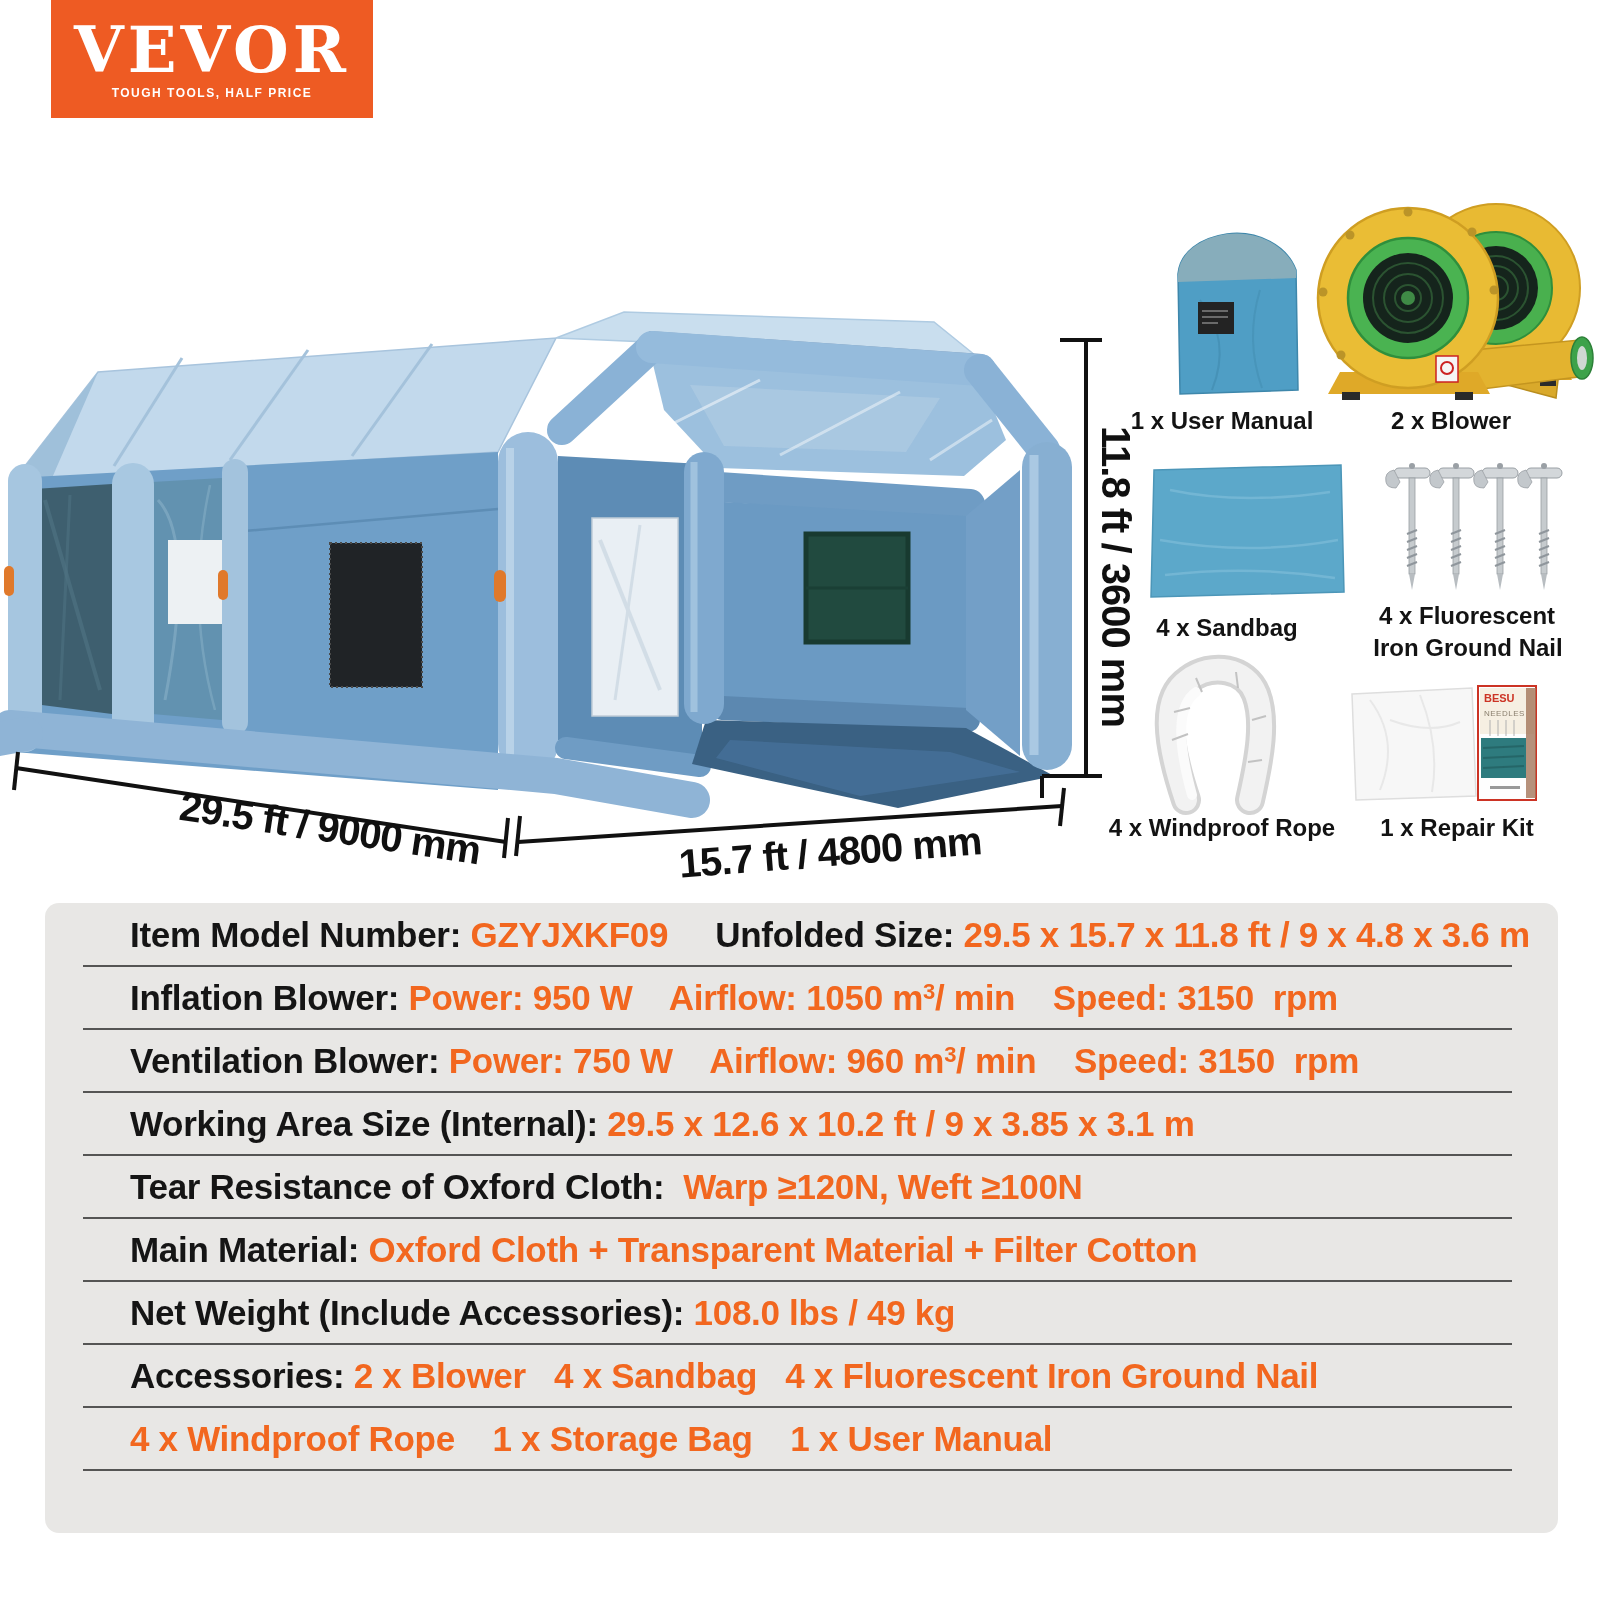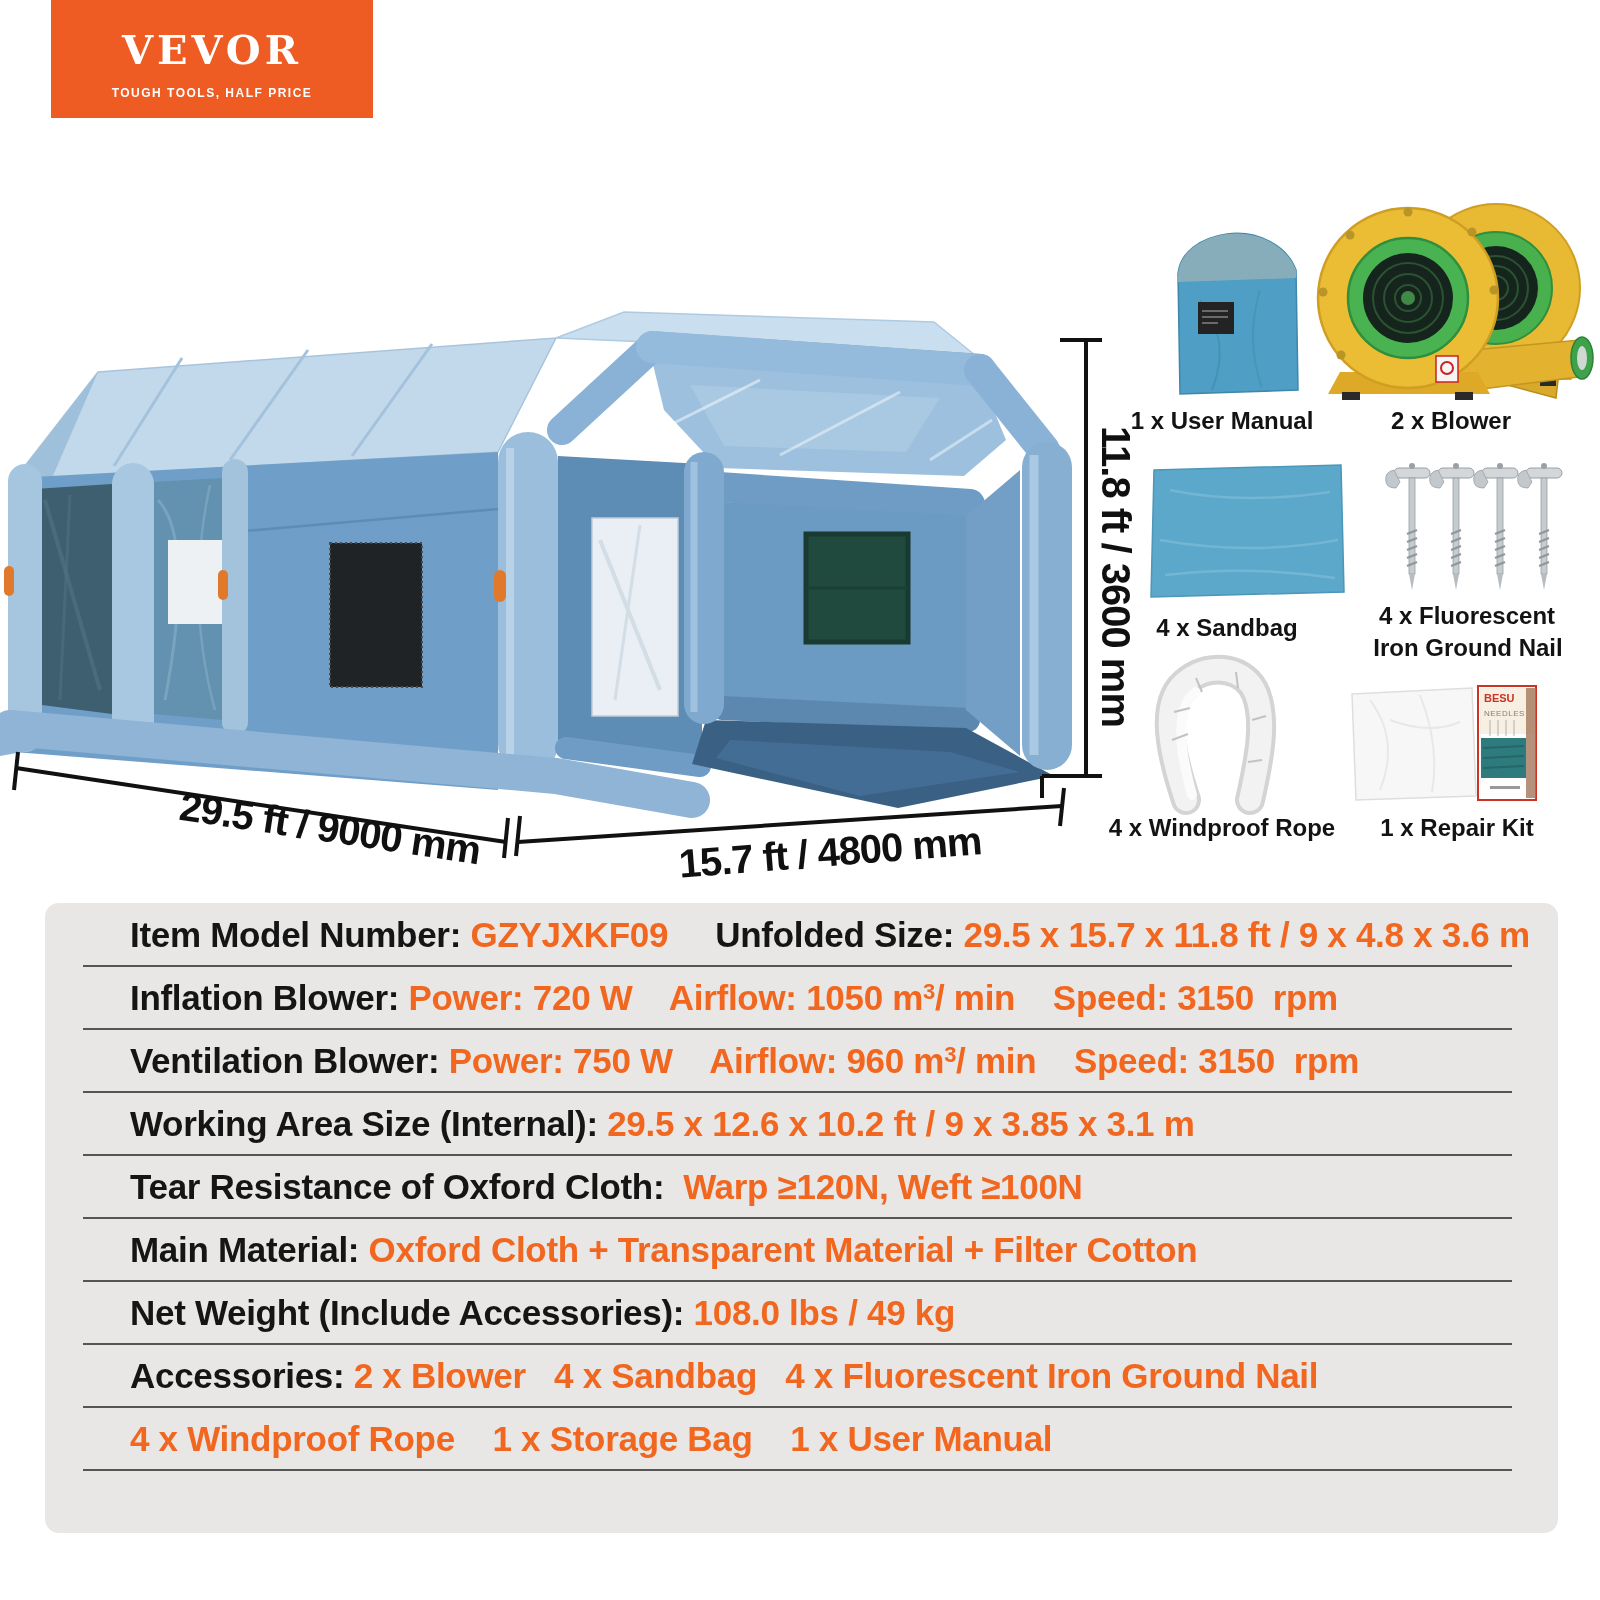--- a/index.html
+++ b/index.html
@@ -1,21 +1,21 @@
 <!DOCTYPE html>
 <html><head>
 <meta charset="utf-8">
 <style>
   html,body{margin:0;padding:0;background:#ffffff;}
   .stage{position:relative;width:1600px;height:1600px;background:#fff;overflow:hidden;
          font-family:"Liberation Sans",sans-serif;}
   
   .logo{position:absolute;left:51px;top:0;width:322px;height:118px;background:#EE5B23;
         display:flex;flex-direction:column;align-items:center;justify-content:center;}
-  .logo .brand{color:#fff;font-family:"DejaVu Serif",serif;font-weight:bold;font-size:40px;
+  .logo .brand{color:#fff;font-family:"DejaVu Serif",serif;font-weight:bold;font-size:64px;
                letter-spacing:4px;line-height:60px;margin-top:2px;}
   .logo .tagline{color:#fff;font-size:12px;font-weight:bold;letter-spacing:1.5px;margin-top:6px;}
   
   .scene{position:absolute;left:0;top:0;}
   
   .dim-label{position:absolute;font-weight:bold;font-size:40px;color:#101010;white-space:nowrap;
              letter-spacing:-1px;width:360px;text-align:center;transform-origin:center;}
   
   .acc-label{position:absolute;font-size:24px;font-weight:bold;color:#131313;white-space:nowrap;
              transform:translateX(-50%);line-height:34px;}
@@ -275,21 +275,21 @@
   <div class="acc-label" style="left:1222px;top:404px;">1 x User Manual</div>
   <div class="acc-label" style="left:1451px;top:404px;">2 x Blower</div>
   <div class="acc-label" style="left:1227px;top:611px;">4 x Sandbag</div>
   <div class="acc-label" style="left:1467px;top:599px;">4 x Fluorescent</div>
   <div class="acc-label" style="left:1468px;top:631px;">Iron Ground Nail</div>
   <div class="acc-label" style="left:1222px;top:811px;">4 x Windproof Rope</div>
   <div class="acc-label" style="left:1457px;top:811px;">1 x Repair Kit</div>
 
   <div class="spec-table" id="spec-table">
       <div class="spec-row" style="top: 0px;"><span class="k">Item Model Number: </span><span class="o">GZYJXKF09</span><span class="k">     Unfolded Size: </span><span class="o">29.5 x 15.7 x 11.8 ft / 9 x 4.8 x 3.6 m</span></div>
-      <div class="spec-row" style="top: 63px;"><span class="k">Inflation Blower: </span><span class="o">Power: 720 W    Airflow: 1050 m</span><span class="o sup">3</span><span class="o">/ min    Speed: 3150  rpm</span></div>
+      <div class="spec-row" style="top: 63px;"><span class="k">Inflation Blower: </span><span class="o">Power: 950 W    Airflow: 1050 m</span><span class="o sup">3</span><span class="o">/ min    Speed: 3150  rpm</span></div>
       <div class="spec-sep" style="top: 62px;"></div>
       <div class="spec-row" style="top: 126px;"><span class="k">Ventilation Blower: </span><span class="o">Power: 750 W    Airflow: 960 m</span><span class="o sup">3</span><span class="o">/ min    Speed: 3150  rpm</span></div>
       <div class="spec-sep" style="top: 125px;"></div>
       <div class="spec-row" style="top: 189px;"><span class="k">Working Area Size (Internal): </span><span class="o">29.5 x 12.6 x 10.2 ft / 9 x 3.85 x 3.1 m</span></div>
       <div class="spec-sep" style="top: 188px;"></div>
       <div class="spec-row" style="top: 252px;"><span class="k">Tear Resistance of Oxford Cloth:  </span><span class="o">Warp ≥120N, Weft ≥100N</span></div>
       <div class="spec-sep" style="top: 251px;"></div>
       <div class="spec-row" style="top: 315px;"><span class="k">Main Material: </span><span class="o">Oxford Cloth + Transparent Material + Filter Cotton</span></div>
       <div class="spec-sep" style="top: 314px;"></div>
       <div class="spec-row" style="top: 378px;"><span class="k">Net Weight (Include Accessories): </span><span class="o">108.0 lbs / 49 kg</span></div>

